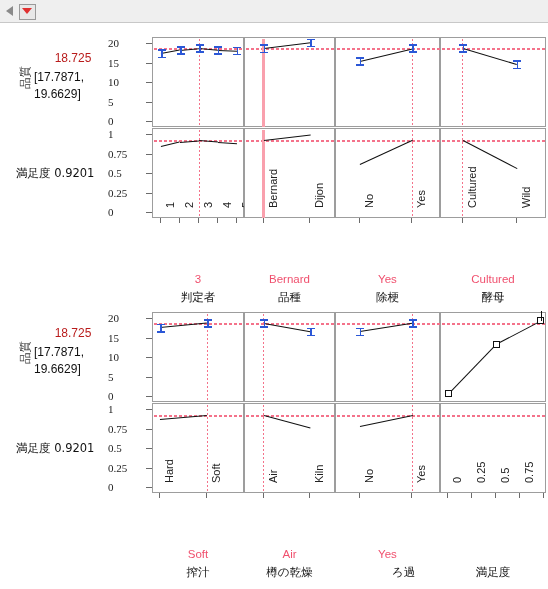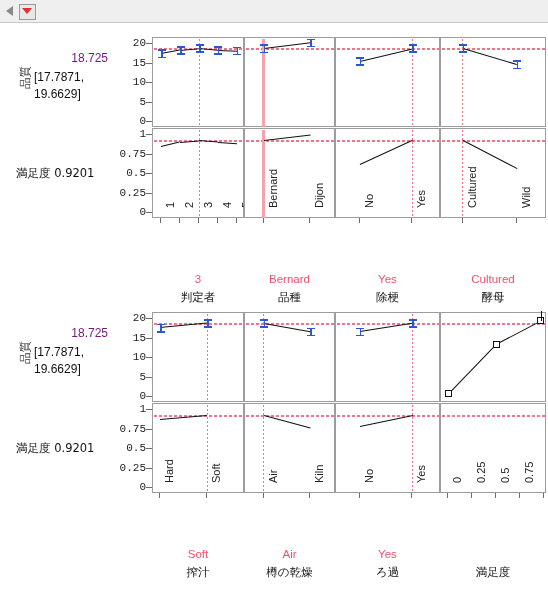--- a/index.html
+++ b/index.html
@@ -32,23 +32,23 @@
   #title-text{
     position:absolute;left:38px;top:3px;
     font-size:13px;font-weight:bold;letter-spacing:0px;
     font-family:"DejaVu Sans",sans-serif;
   }
   .panel{
     position:absolute;box-sizing:border-box;
     border:1px solid #9d9d9d;background:#fff;
   }
   .ytick{
-    position:absolute;right:0;text-align:right;
+    position:absolute;right:0;text-align:left;
     font-size:11px;line-height:10px;color:#222;white-space:nowrap;
-    font-family:Liberation Mono, monospace;
+    font-family:Liberation Serif, serif;
   }
   .ytickmark{position:absolute;height:1px;background:#6b6b6b;}
   .xtickmark{position:absolute;width:1px;background:#6b6b6b;}
   .xlab{
     position:absolute;
     transform-origin:left top;transform:rotate(-90deg);
     font-size:11px;white-space:nowrap;color:#222;
     font-family:"Liberation Sans",sans-serif;
   }
   .vline{position:absolute;width:1px;}
@@ -69,21 +69,21 @@
   }
   .factor-val{
     position:absolute;text-align:center;color:#f0506e;
     font-size:11.5px;font-family:"Liberation Sans",sans-serif;
   }
   .factor-name{
     position:absolute;text-align:center;color:#111;
     font-size:11.5px;font-family:"DejaVu Sans",sans-serif;
   }
   .resp-pred{
-    position:absolute;color:#701a75;font-size:12px;text-align:right;
+    position:absolute;color:#b91c1c;font-size:12px;text-align:center;
     font-family:"Liberation Sans",sans-serif;
   }
   .resp-ci{
     position:absolute;color:#111;font-size:12px;text-align:left;
     line-height:17px;font-family:"Liberation Sans",sans-serif;
   }
   .resp-name{
     position:absolute;font-size:11.5px;color:#333;
     transform-origin:left top;transform:rotate(-90deg);
     white-space:nowrap;font-family:"DejaVu Sans",sans-serif;
@@ -354,21 +354,21 @@
     <div class="panel" style="left: 335px; top: 403px; width: 105px; height: 90px;">
       <div class="hline" style="left: 1px; width: 103px; top: 11.2322px;"></div>
       <div class="vline dotted" style="left: 75.69px; top: 1px; height: 88px;"></div>
       <div class="seg" style="left: 23.66px; top: 22.16px; width: 53.653px; height: 1.4px; background: rgb(17, 17, 17); transform: rotate(-11.7435deg);"></div>
     </div>
     <div class="xtickmark" style="left: 358.66px; top: 493px; height: 5px;"></div>
     <div class="xlab" style="left: 362.66px; top: 483px;">No</div>
     <div class="xtickmark" style="left: 411.19px; top: 493px; height: 5px;"></div>
     <div class="xlab" style="left: 415.19px; top: 483px;">Yes</div>
     <div class="factor-val" style="left: 335px; top: 548px; width: 105px;">Yes</div>
-    <div class="factor-name" style="left: 335px; top: 565px; width: 105px;">ろ過</div>
+    <div class="factor-name" style="left: 351px; top: 565px; width: 105px;">ろ過</div>
     <div class="panel" style="left: 440px; top: 312px; width: 106px; height: 90px;">
       <div class="hline" style="left: 1px; width: 104px; top: 9.9725px;"></div>
       <div class="seg" style="left: 7.24px; top: 80.66px; width: 68.8614px; height: 1.4px; background: rgb(17, 17, 17); transform: rotate(-45.9944deg);"></div>
       <div class="seg" style="left: 55.08px; top: 31.13px; width: 50.4722px; height: 1.4px; background: rgb(17, 17, 17); transform: rotate(-27.6211deg);"></div>
       <div class="sq" style="left: 3.74px; top: 77.16px;"></div>
       <div class="sq" style="left: 51.58px; top: 27.63px;"></div>
       <div class="sq" style="left: 96.3px; top: 4.23px;"></div>
       <div class="ebar">
         <i style="left: 99.8px; top: -2.27px; width: 1px; height: 10px; background: rgb(17, 17, 17);"></i>
       </div>

